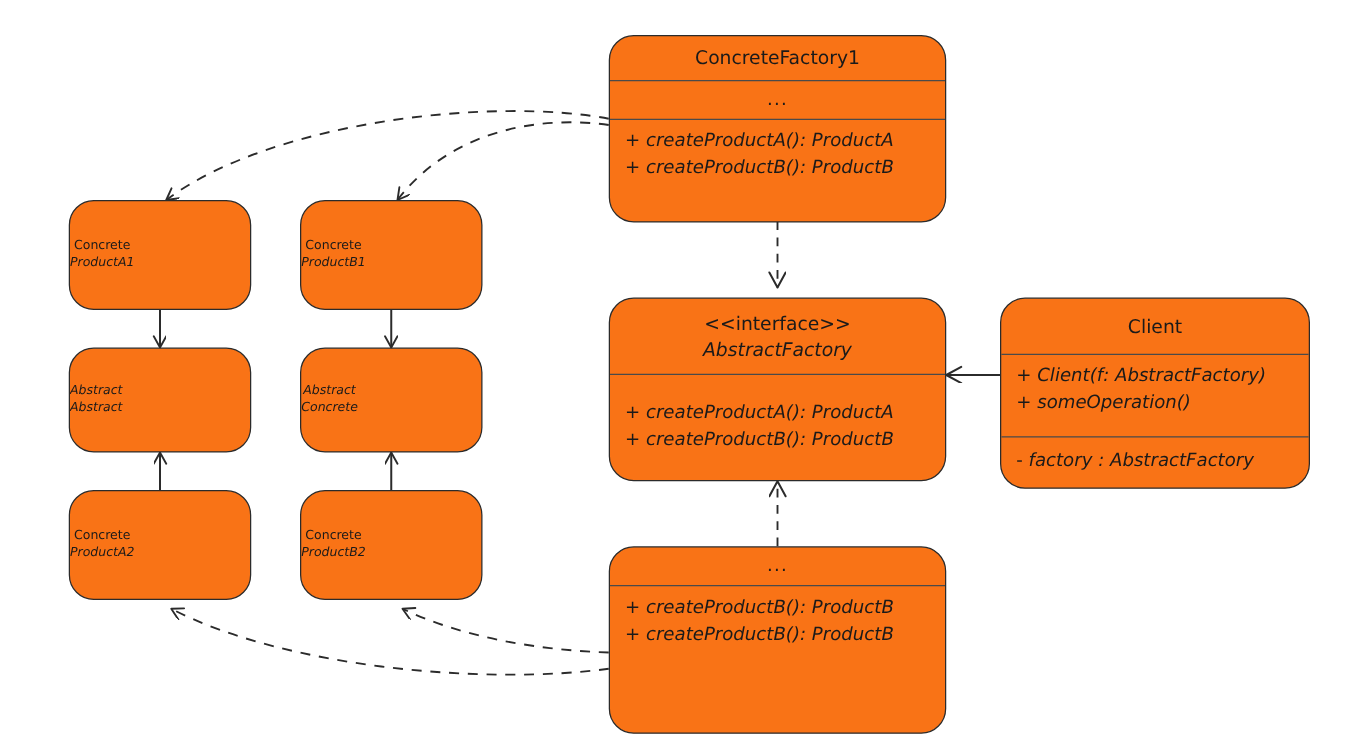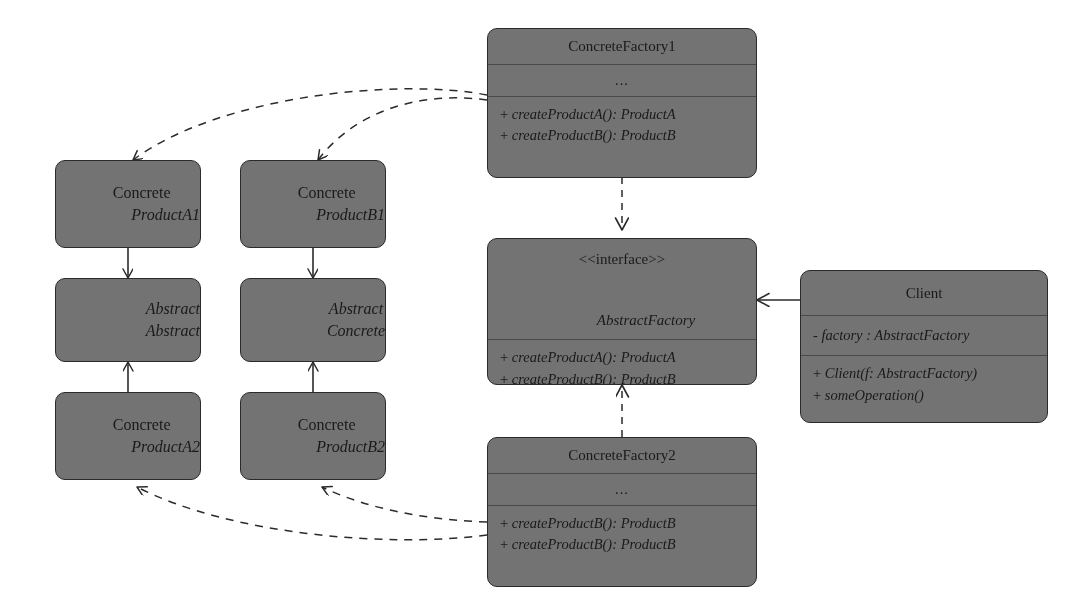--- a/index.html
+++ b/index.html
@@ -21,27 +21,26 @@
     left: 0;
     top: 0;
     width: 1079px;
     height: 605px;
     pointer-events: none;
   }
   .uml-box {
     position: absolute;
     box-sizing: border-box;
     border: 1.6px solid #2b2b2b;
-    border-radius: 10px;
-    background: #737373;
+    border-radius: 20px;
+    background: #f97316;
     display: flex;
     flex-direction: column;
     overflow: hidden;
     z-index: 2;
-    font-family: Liberation Serif, serif;
   }
   .compartment {
     box-sizing: border-box;
     padding: 7px 10px;
     text-align: center;
     color: #1a1a1a;
   }
   .compartment + .compartment {
     border-top: 1.6px solid #4a4a4a;
   }
@@ -63,39 +62,38 @@
   .name-line {
     display: block;
     line-height: 1.38;
     white-space: nowrap;
   }
   .stereotype {
     font-style: normal;
   }
   .italic {
     font-style: italic;
-    margin-left: 48px;
   }
   .member {
     display: block;
     line-height: 1.5;
     white-space: nowrap;
   }
   .member .sig-italic {
     font-style: italic;
     text-align: right;
   }
   .ellipsis {
     letter-spacing: 1px;
   }
   
   .simple-box {
-    align-items: flex-end;
+    align-items: flex-start;
     justify-content: center;
-    font-size: 16px;
+    font-size: 10px;
   }
   .simple-box .compartment {
     padding: 0;
   }
   .factory-box {
     font-size: 14.5px;
   }
   .title-text {
     font-size: 15px;
   }
@@ -173,75 +171,72 @@
         <span class="sig-italic">createProductA(): ProductA</span>
       </span>
       <span class="member">
         <span>+</span>
         <span class="sig-italic">createProductB(): ProductB</span>
       </span>
     </div>
   </div>
 
   <div class="uml-box factory-box" style="left:487px; top:238px; width:270px; height:147px;">
-    <div class="compartment cmp-title" style="padding-top:10px; padding-bottom:9px;gap:40px;">
+    <div class="compartment cmp-title" style="padding-top:10px; padding-bottom:9px;">
       <span class="name-line stereotype title-text">&lt;&lt;interface&gt;&gt;</span>
       <span class="name-line italic title-text">AbstractFactory</span>
     </div>
     <div class="compartment cmp-members" style="flex:1; display:flex; flex-direction:column; justify-content:center;">
       <span class="member">
         <span>+</span>
         <span class="sig-italic">createProductA(): ProductA</span>
       </span>
       <span class="member">
         <span>+</span>
         <span class="sig-italic">createProductB(): ProductB</span>
       </span>
     </div>
   </div>
 
   <div class="uml-box factory-box" style="left:487px; top:437px; width:270px; height:150px;">
-    <div class="compartment cmp-title">
-      <span class="name-line title-text">ConcreteFactory2</span>
-    </div>
     <div class="compartment cmp-center">
       <span class="ellipsis">...</span>
     </div>
     <div class="compartment cmp-members" style="flex:1;">
       <span class="member">
         <span>+</span>
         <span class="sig-italic">createProductB(): ProductB</span>
       </span>
       <span class="member">
         <span>+</span>
         <span class="sig-italic">createProductB(): ProductB</span>
       </span>
     </div>
   </div>
 
-  <div class="uml-box factory-box" style="left:800px; top:238px; width:248px; height:153px;margin-top:32px;">
+  <div class="uml-box factory-box" style="left:800px; top:238px; width:248px; height:153px;">
     <div class="compartment cmp-title" style="padding-top:12px; padding-bottom:11px;">
       <span class="name-line title-text">Client</span>
     </div>
+    <div class="compartment cmp-members" style="flex:1;">
+      <span class="member">
+        <span>+</span>
+        <span class="sig-italic">Client(f: AbstractFactory)</span>
+      </span>
+      <span class="member">
+        <span>+</span>
+        <span class="sig-italic">someOperation()</span>
+      </span>
+    </div>
     <div class="compartment cmp-members" style="padding-top:9px; padding-bottom:9px;">
       <span class="member">
         <span>-</span>
         <span class="sig-italic">factory : AbstractFactory</span>
       </span>
     </div>
-    <div class="compartment cmp-members" style="flex:1;">
-      <span class="member">
-        <span>+</span>
-        <span class="sig-italic">Client(f: AbstractFactory)</span>
-      </span>
-      <span class="member">
-        <span>+</span>
-        <span class="sig-italic">someOperation()</span>
-      </span>
-    </div>
   </div>
 
   <div class="uml-box simple-box" style="left:55px; top:160px; width:146px; height:88px;">
     <div class="compartment cmp-title">
       <span class="name-line">Concrete</span>
       <span class="name-line italic">ProductA1</span>
     </div>
   </div>
 
   <div class="uml-box simple-box" style="left:240px; top:160px; width:146px; height:88px;">

